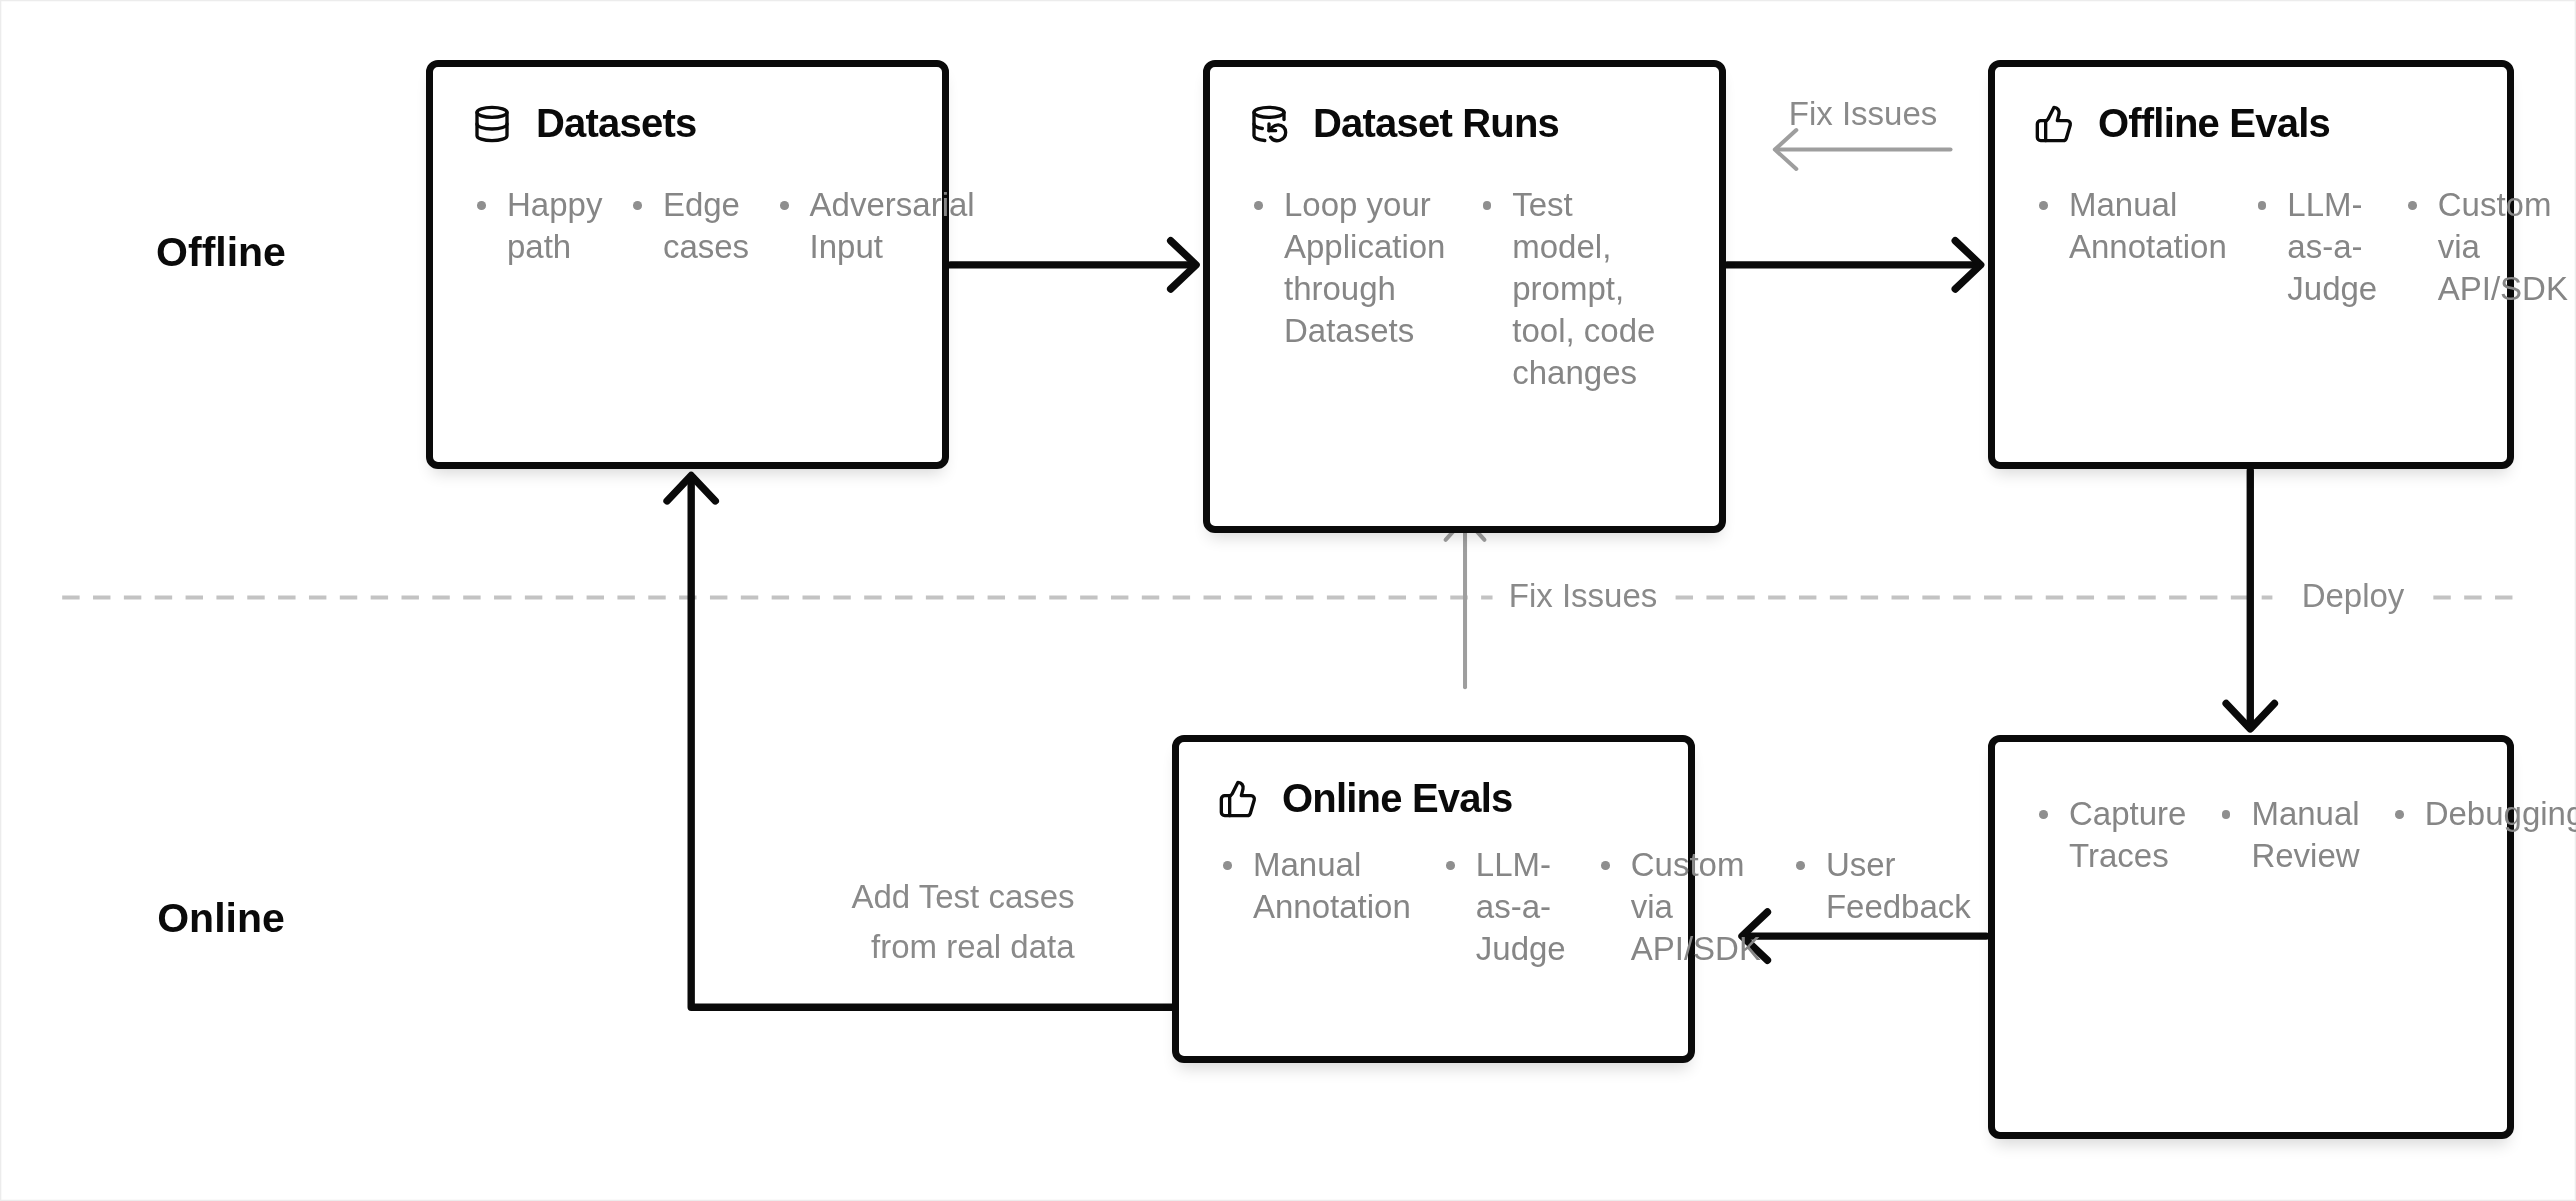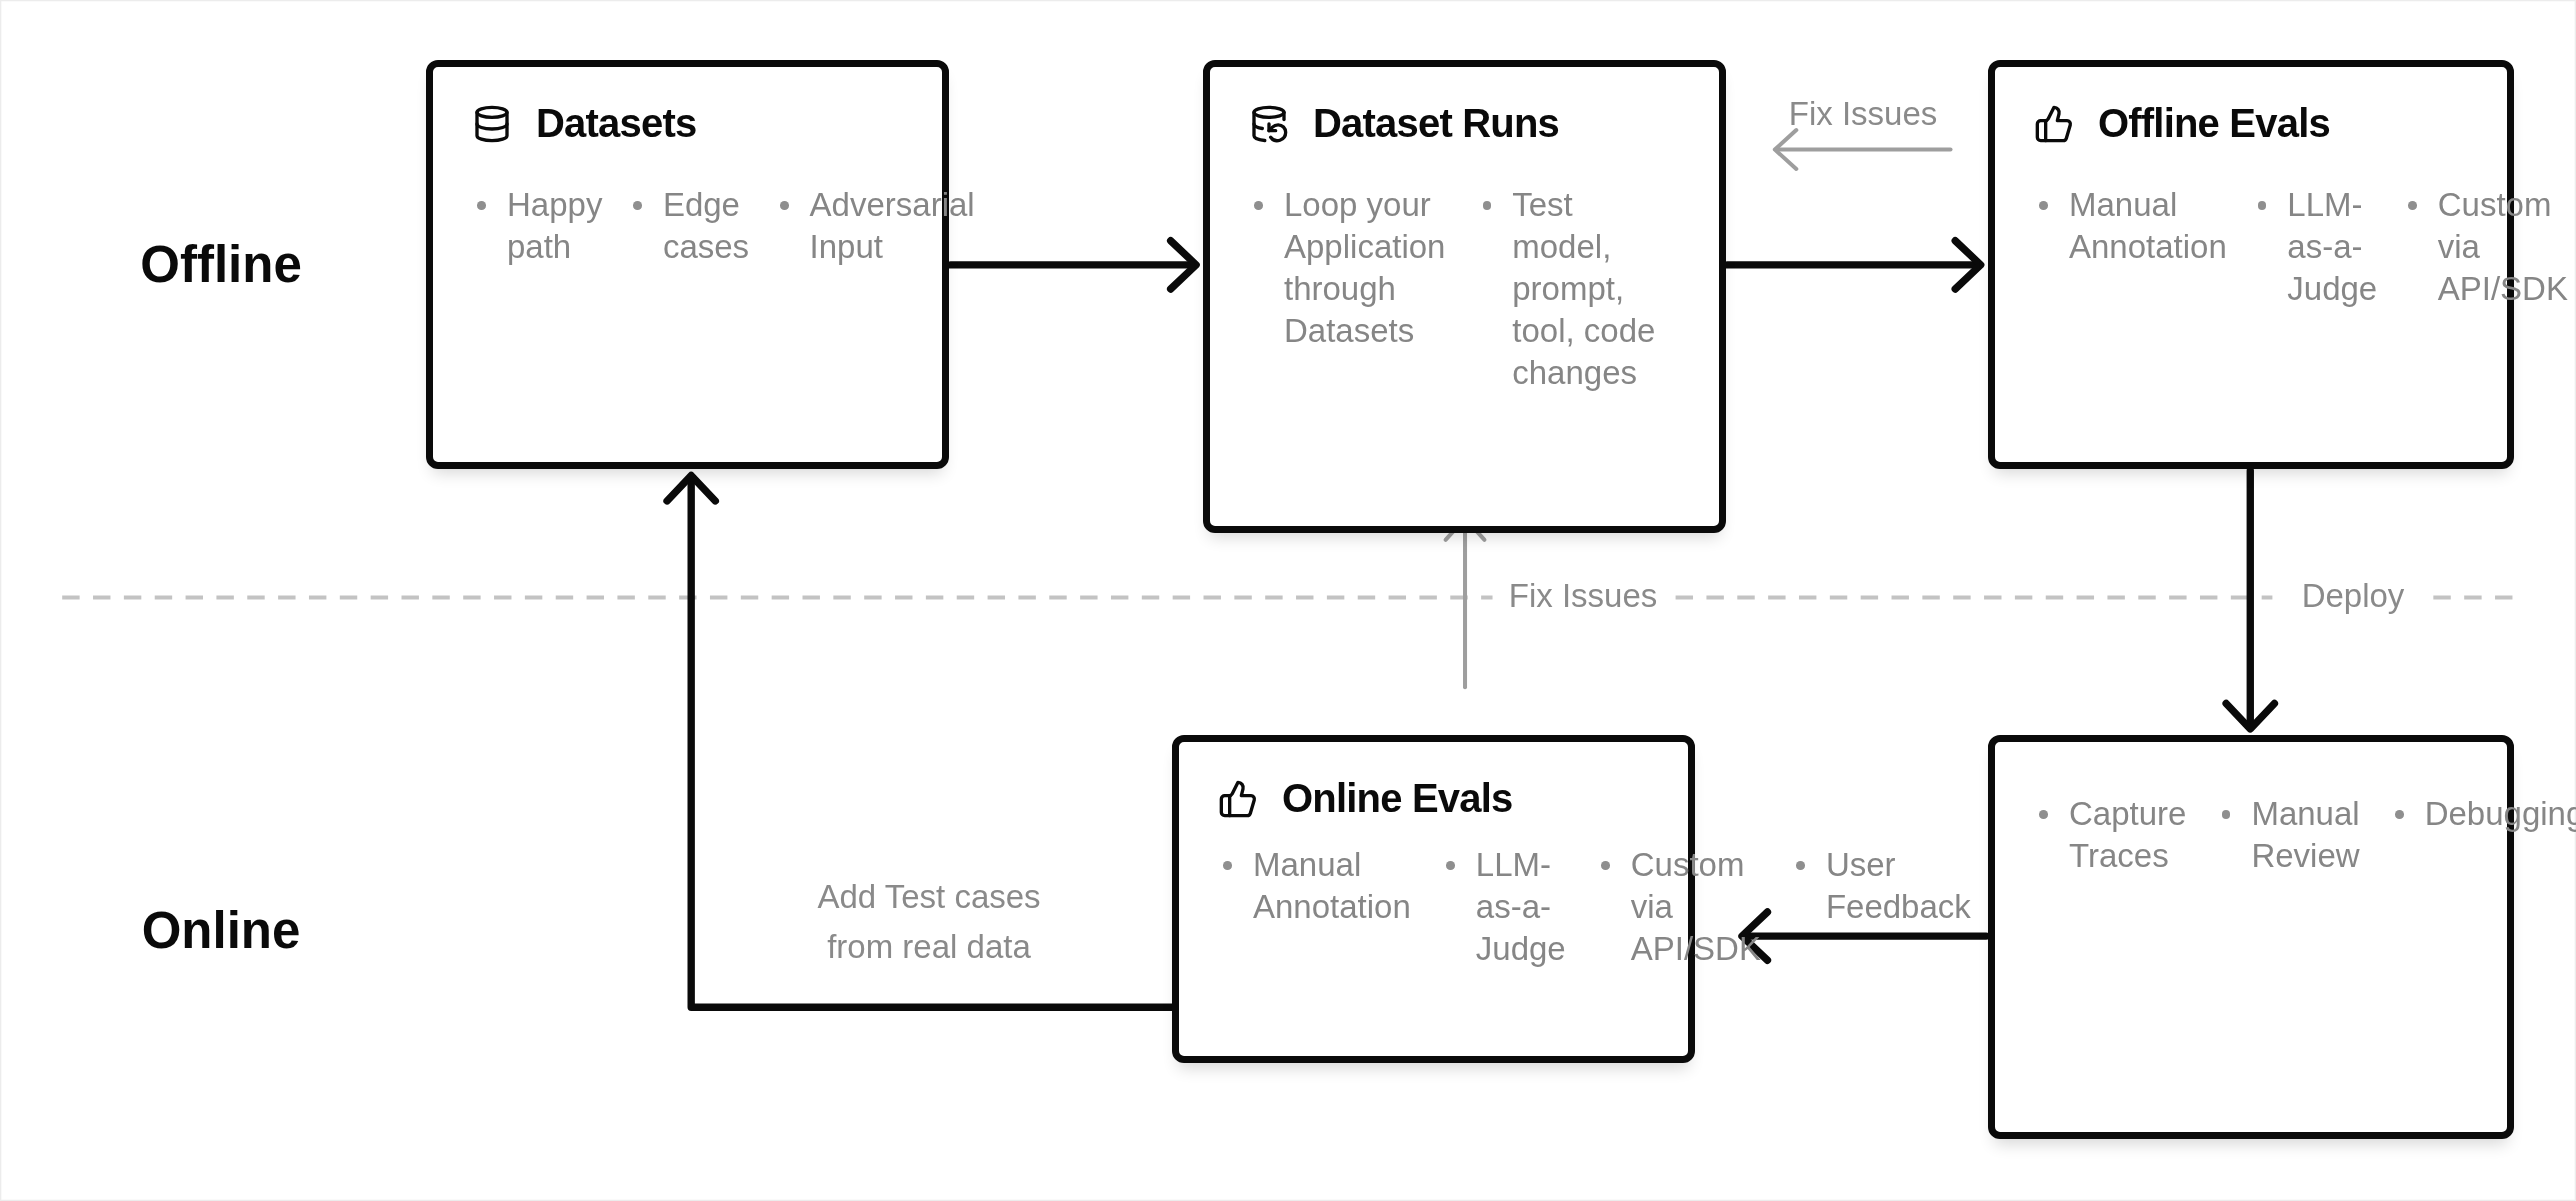--- a/index.html
+++ b/index.html
@@ -31,21 +31,21 @@
     position:relative; padding-left:35px;
     font-size:33px; line-height:42px; color:#868686;
   }
   .box-list li::before {
     content:""; position:absolute; left:5.4px; top:17px;
     width:8.7px; height:8.7px; border-radius:50%; background:#8f8f8f;
   }
 
   .lane-label {
     position:absolute; transform:translate(-50%,-50%);
-    font-size:51px; font-weight:700; color:#0a0a0a; white-space:nowrap;margin-top:12px;
+    font-size:41px; font-weight:700; color:#0a0a0a; white-space:nowrap;
   }
   .edge-label {
     position:absolute; transform:translate(-50%,-50%);
     font-size:33px; color:#8a8a8a; white-space:nowrap; text-align:center;
   }
   .edge-label.two-line { line-height:50px; }
 </style>
 </head>
 <body>
 
@@ -166,19 +166,19 @@
     <ul class="box-list">
       <li>Capture Traces</li>
       <li>Manual Review</li>
       <li>Debugging</li>
     </ul>
   </section>
 
   <div class="edge-label" style="left:1863px; top:114px;">Fix Issues</div>
   <div class="edge-label" style="left:1583px; top:596px;">Fix Issues</div>
   <div class="edge-label" style="left:2353px; top:596px;">Deploy</div>
-  <div class="edge-label two-line" style="left:929px; top:922px;">
+  <div class="edge-label two-line" style="left:963px; top:922px;text-align:right;">
     <div>Add Test cases</div>
     <div>from real data</div>
   </div>
 
 </div>
 
 
 </body></html>

